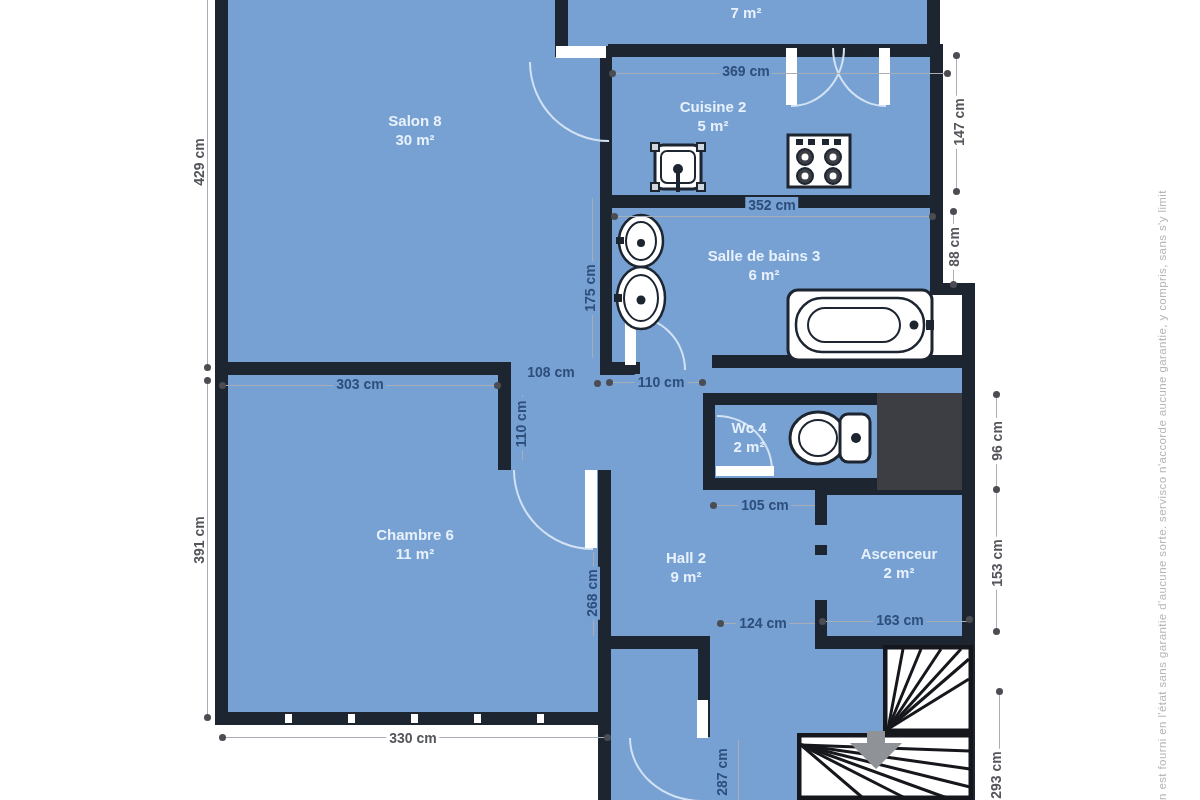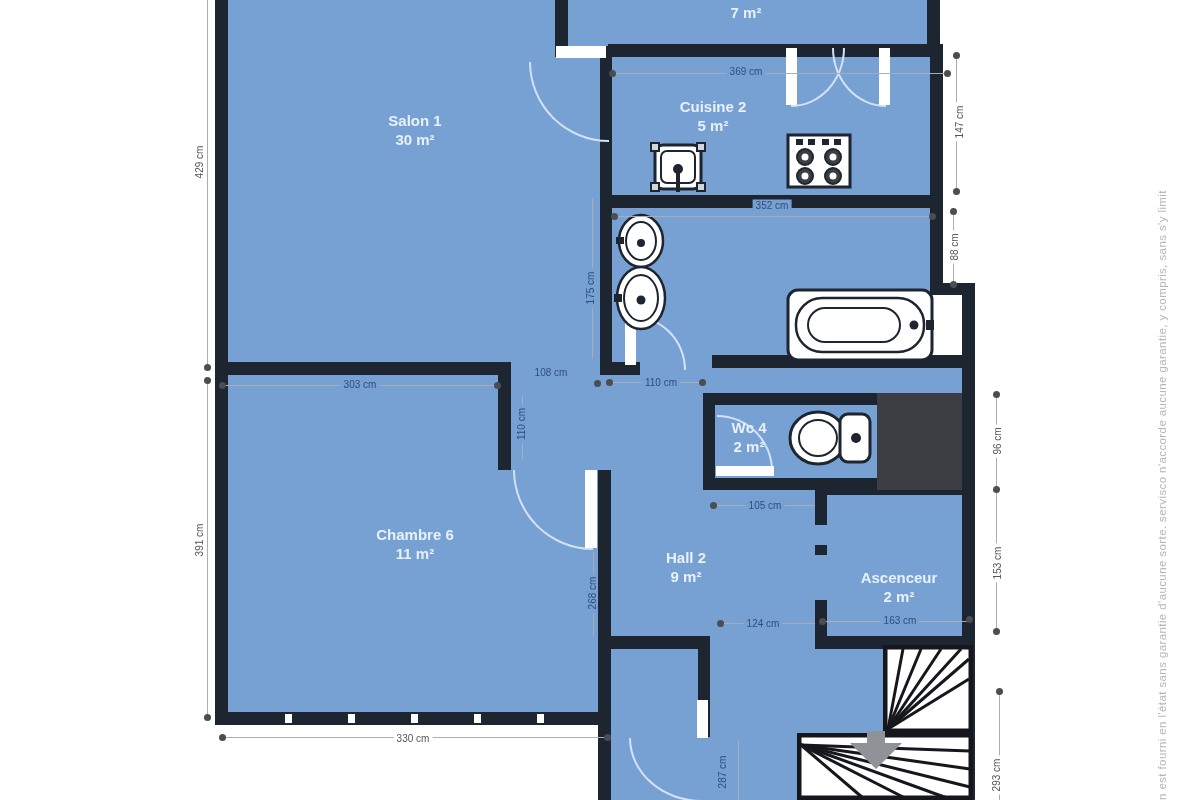--- a/index.html
+++ b/index.html
@@ -14,21 +14,21 @@
   .room{position:absolute; background:var(--room); z-index:1;}
   .wall{position:absolute; background:var(--wall); z-index:3;}
   .wall-dashes{position:absolute; z-index:4;}
   .shaft{position:absolute; background:var(--shaft); z-index:4;}
   .leaf{position:absolute; background:#ffffff; z-index:6;}
   .arc{position:absolute; border:0 solid var(--arc); z-index:5;}
   .icon{position:absolute; z-index:6;}
   .stairbox{position:absolute; z-index:5;}
   .dimline{position:absolute; background:var(--line); z-index:7;}
   .dot{position:absolute; width:7px; height:7px; border-radius:50%; background:var(--dot); z-index:8;}
-  .dim{position:absolute; z-index:9; font-size:10px; font-weight:400; white-space:nowrap;
+  .dim{position:absolute; z-index:9; font-size:14px; font-weight:700; white-space:nowrap;
        transform:translate(-50%,-50%); padding:0 3px;}
   .dim.v{writing-mode:vertical-rl; transform:translate(-50%,-50%) rotate(180deg); padding:3px 0;}
   .dim.onblue{color:var(--dimblue); background:var(--room);}
   .dim.onwhite{color:var(--dimgray); background:#ffffff;}
   .room-label{position:absolute; z-index:9; color:var(--roomlabel); font-size:15px; font-weight:700;
        text-align:center; line-height:1.25; transform:translate(-50%,-50%); white-space:nowrap;}
   .room-label.topcut{transform:translate(-50%,0);}
   .disclaimer{position:absolute; right:32px; top:0; height:800px; z-index:10;
        writing-mode:vertical-rl; transform:rotate(180deg);
        color:var(--disc); font-size:11.5px; letter-spacing:.4px;
@@ -248,39 +248,43 @@
   <div class="dim h onblue" style="left:900px; top:620px;">163 cm</div>
   <div class="dim v onblue" style="left:592px; top:593px;">268 cm</div>
   <div class="dim v onblue" style="left:722px; top:772px;">287 cm</div>
   <div class="dim v onwhite" style="left:996px; top:775px;">293 cm</div>
 
   <div class="room-label topcut" style="left:746px; top:-15px;">
     <div>Salon</div>
     <div>7 m²</div>
   </div>
   <div class="room-label" style="left:415px; top:131px;">
-    <div>Salon 1</div>
+    <div>Salon 8</div>
     <div>30 m²</div>
   </div>
   <div class="room-label" style="left:713px; top:117px;">
     <div>Cuisine 2</div>
     <div>5 m²</div>
   </div>
+  <div class="room-label" style="left:764px; top:266px;">
+    <div>Salle de bains 3</div>
+    <div>6 m²</div>
+  </div>
   <div class="room-label" style="left:415px; top:545px;">
     <div>Chambre 6</div>
     <div>11 m²</div>
   </div>
   <div class="room-label" style="left:749px; top:438px;">
     <div>Wc 4</div>
     <div>2 m²</div>
   </div>
   <div class="room-label" style="left:686px; top:568px;">
     <div>Hall 2</div>
     <div>9 m²</div>
   </div>
-  <div class="room-label" style="left:899px; top:564px;margin-top:24px;">
+  <div class="room-label" style="left:899px; top:564px;">
     <div>Ascenceur</div>
     <div>2 m²</div>
   </div>
 
   <div class="disclaimer">n est fourni en l'état sans garantie d'aucune sorte. servisco n'accorde aucune garantie, y compris, sans s'y limit</div>
 
 </div>
 
 </body></html>

